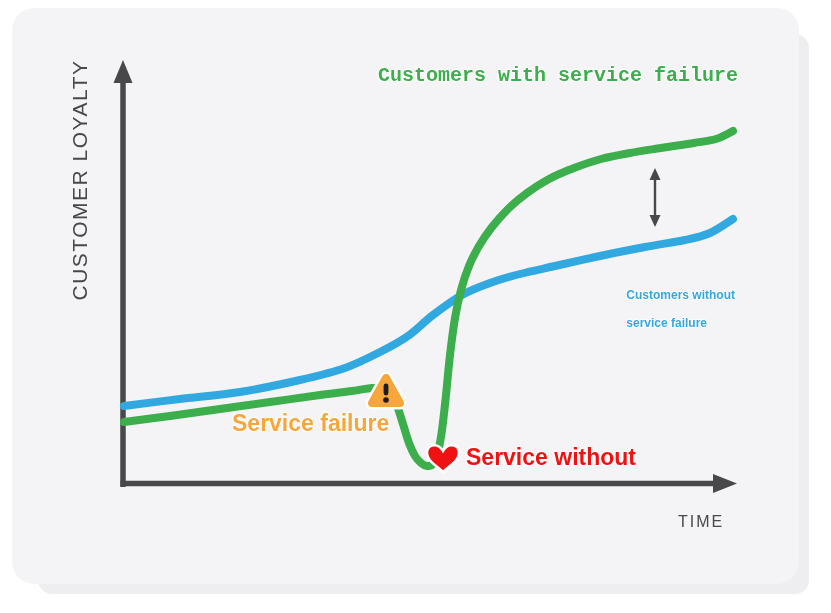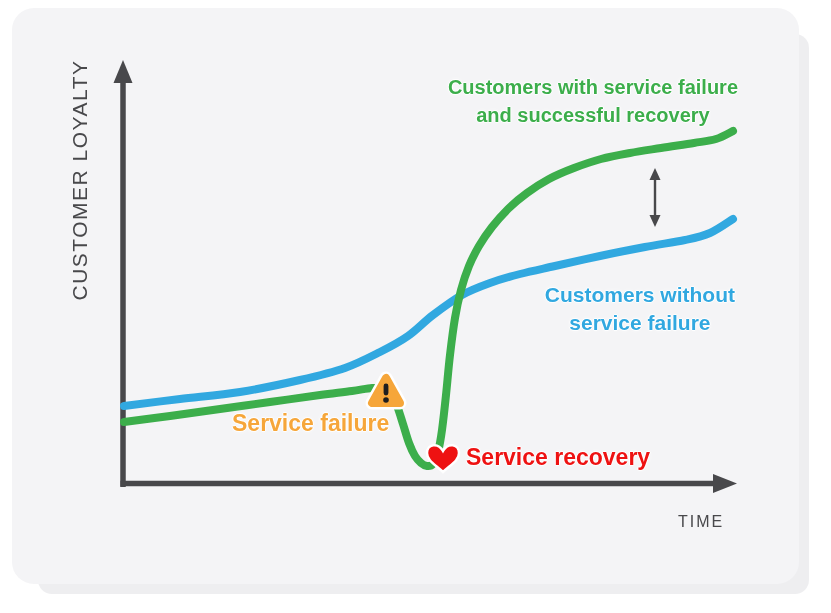--- a/index.html
+++ b/index.html
@@ -28,29 +28,30 @@
 
   .lbl {
     position: absolute;
     font-weight: bold;
     white-space: nowrap;
     text-shadow: 0 1px 0 rgba(255,255,255,.9), 1px 0 0 rgba(255,255,255,.9),
                  0 -1px 0 rgba(255,255,255,.9), -1px 0 0 rgba(255,255,255,.9),
                  0 0 6px rgba(255,255,255,.8);
   }
   .lbl-green {
-    right: 93px; top: 73px;
-    text-align: center;
+    right: 93px; top: 62px;
+    text-align: right;
     font-size: 20px; line-height: 28px;
     color: var(--green, #3cae4b);
+    font-family: Liberation Mono, monospace;
   }
   .lbl-blue {
     right: 96px; top: 281px;
-    text-align: center;
-    font-size: 21px; line-height: 28px;
+    text-align: left;
+    font-size: 12px; line-height: 28px;
     color: var(--blue, #31a8e0);
   }
   .lbl-failure {
     left: 232px; top: 410px;
     font-size: 23px;
     color: var(--orange, #f6a63a);
   }
   .lbl-recovery {
     left: 466px; top: 444px;
     font-size: 23px;
@@ -105,26 +106,25 @@
     <circle id="warn-dot" cx="0" cy="9" r="2.8" fill="#1d1d1f"></circle>
   </g>
 
   <g id="heart-icon" transform="translate(443, 456)">
     <path id="heart-path" stroke-width="2.5" d="M 0,-5 C -5,-14 -16,-12 -16,-3 C -16,5 -7,9 0,16 C 7,9 16,5 16,-3 C 16,-12 5,-14 0,-5 Z" fill="#ee1212" stroke="#ffffff"></path>
   </g>
 </svg>
 
 <div class="lbl lbl-green">
   <div>Customers with service failure</div>
-  <div>and successful recovery</div>
 </div>
 
 <div class="lbl lbl-blue">
   <div>Customers without</div>
   <div>service failure</div>
 </div>
 
 <div class="lbl lbl-failure">Service failure</div>
 
-<div class="lbl lbl-recovery">Service recovery</div>
+<div class="lbl lbl-recovery">Service without</div>
 
 <div class="axis-text" id="y-axis-label">CUSTOMER LOYALTY</div>
 <div class="axis-text" id="x-axis-label">TIME</div>
 
 </body></html>

